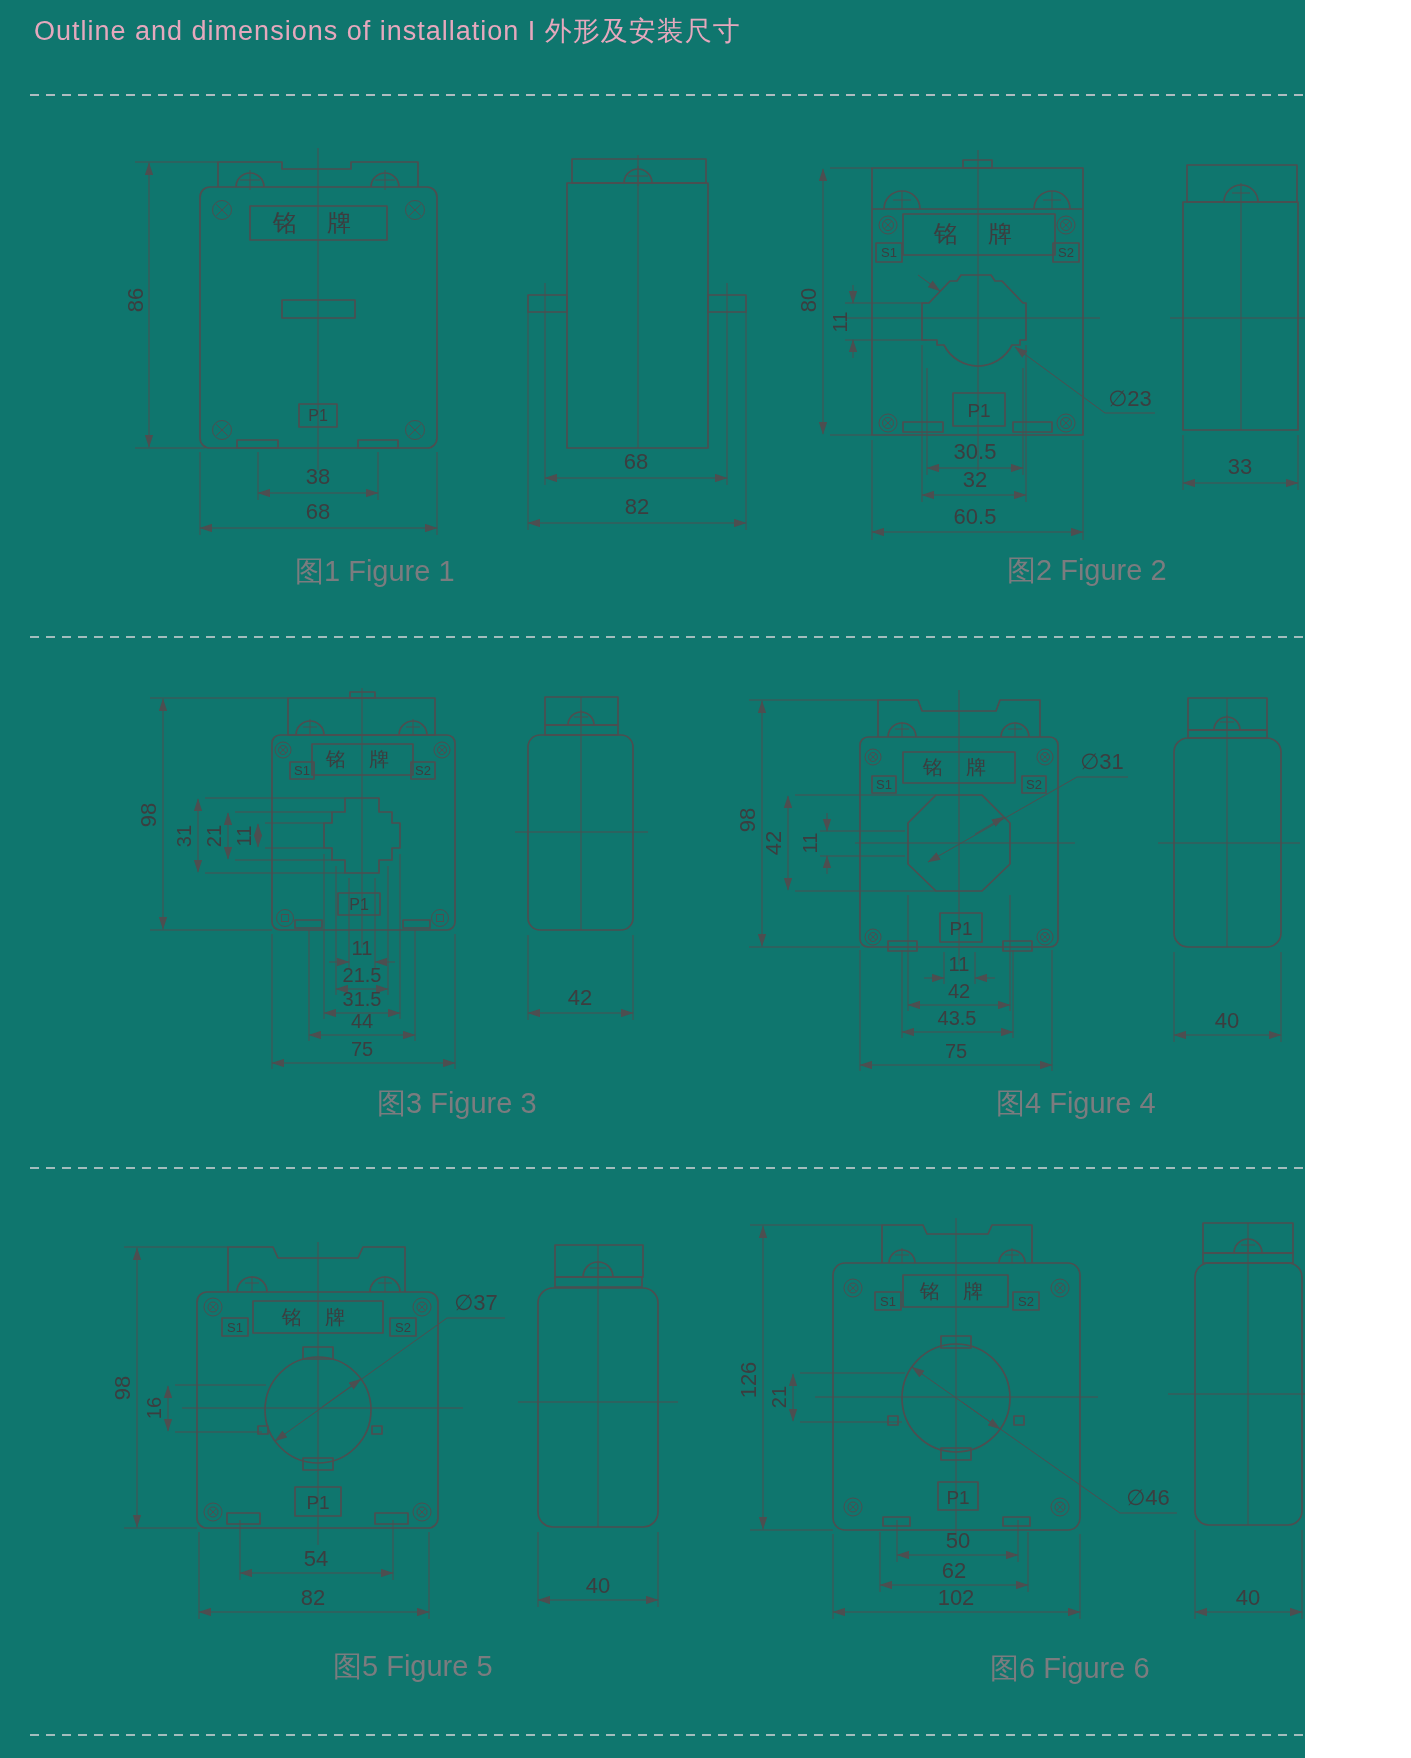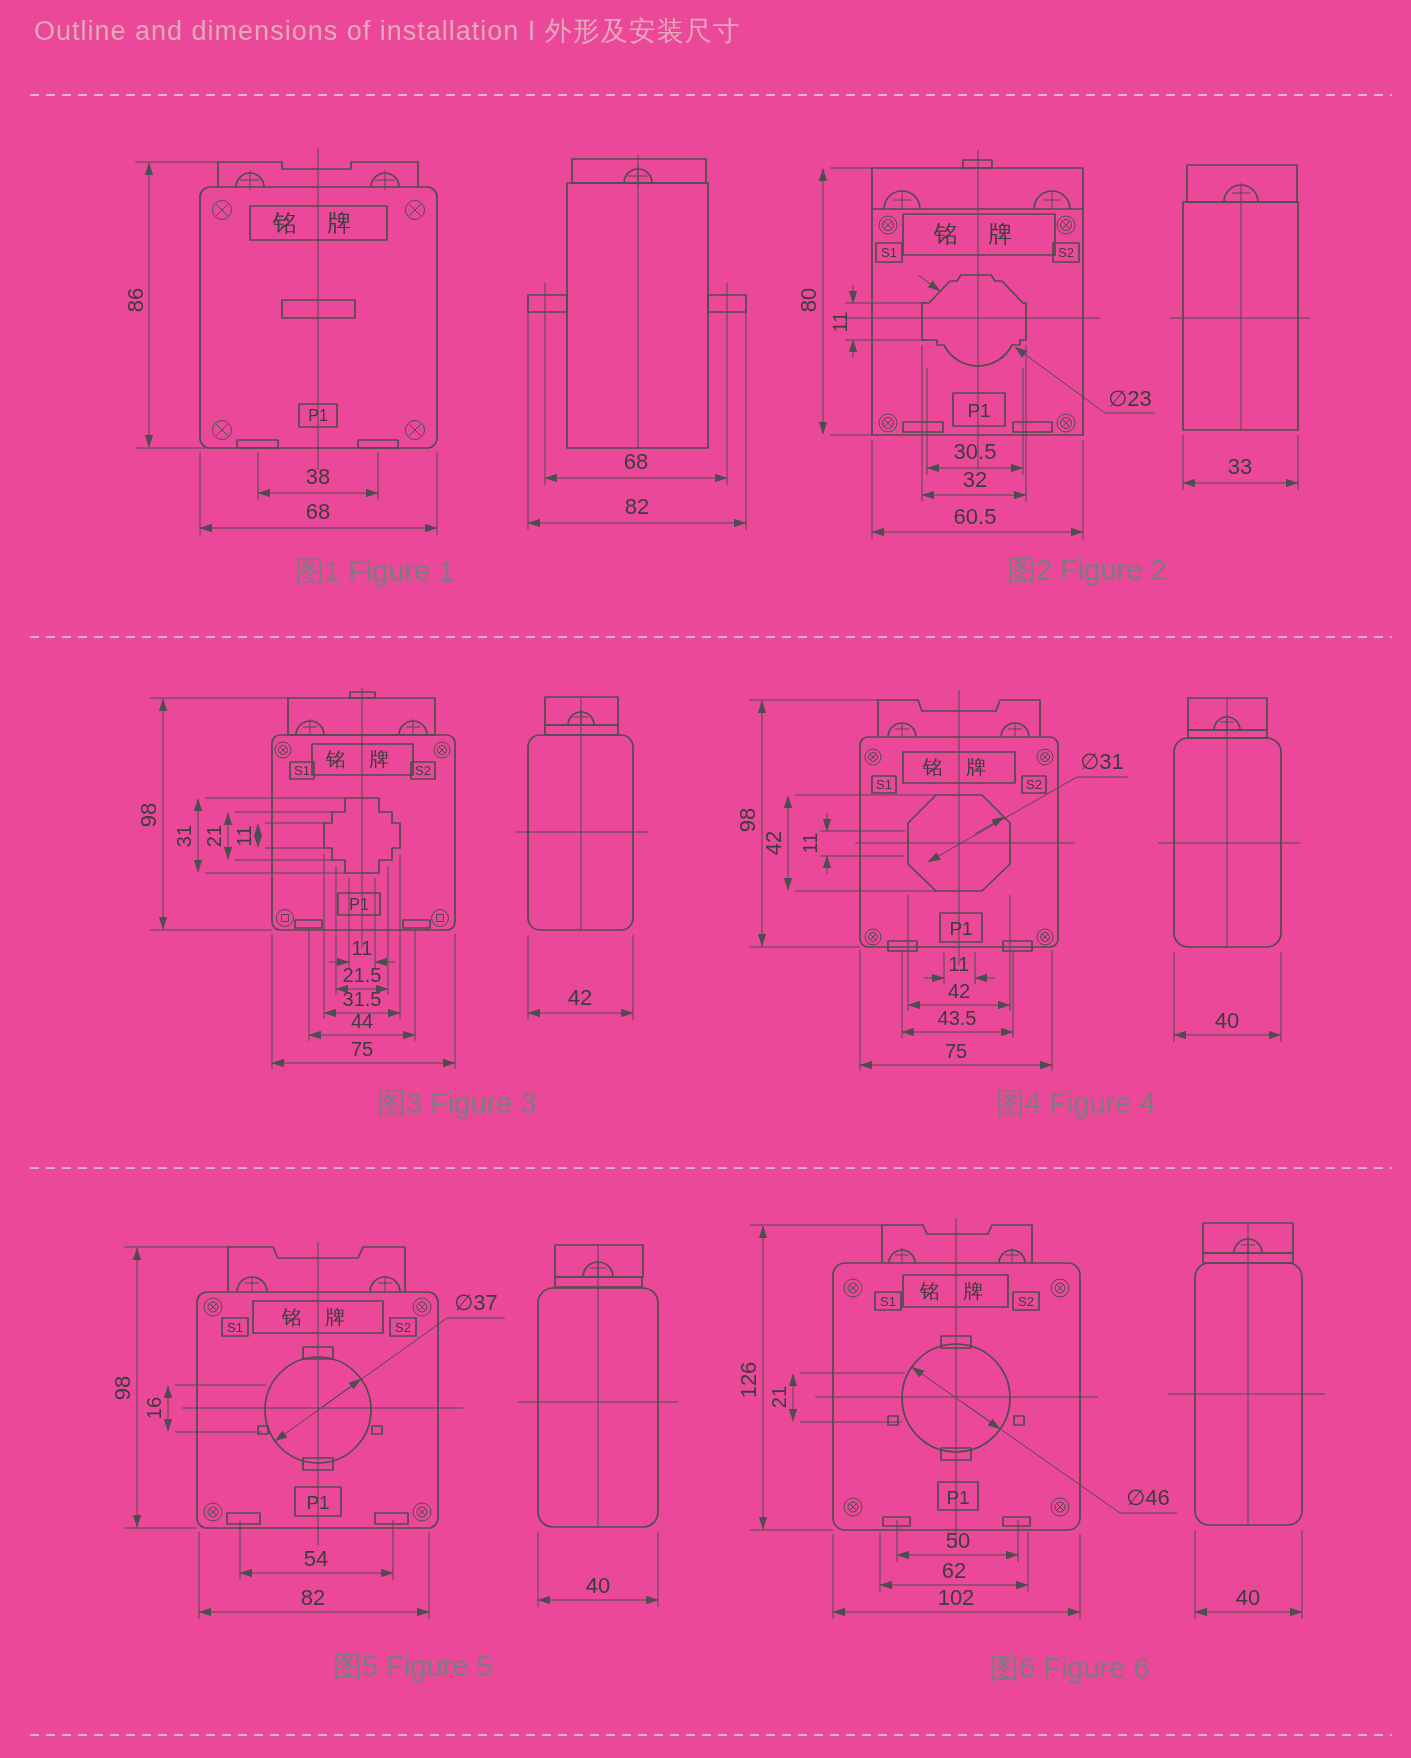--- a/index.html
+++ b/index.html
@@ -1,16 +1,16 @@
 <!DOCTYPE html>
 <html><head>
 <meta charset="utf-8">
 <style>
   html,body{margin:0;padding:0;background:#ffffff;}
-  .page{position:relative;width:1411px;height:1758px;background:#ec4899;overflow:hidden;
+  .page{position:relative;width:1305px;height:1758px;background:#0f766e;overflow:hidden;
         font-family:"Liberation Sans",sans-serif;text-align:right;}
   svg{position:absolute;left:0;top:0;}
   
   .ol{fill:none;stroke:#4d4e50;stroke-width:1.7;stroke-linejoin:round;}
   .tl{fill:none;stroke:#4d4e50;stroke-width:1;}
   .sep1{stroke:#e4d4db;stroke-width:1.6;stroke-dasharray:9 7;}
   .sep2{stroke:#d5d5d7;stroke-width:1.6;stroke-dasharray:9 7;}
   
   text{font-family:"Liberation Sans",sans-serif;fill:#3c3d3f;}
   .t-title{font-size:27px;fill:#e5a8bd;letter-spacing:1px;}

